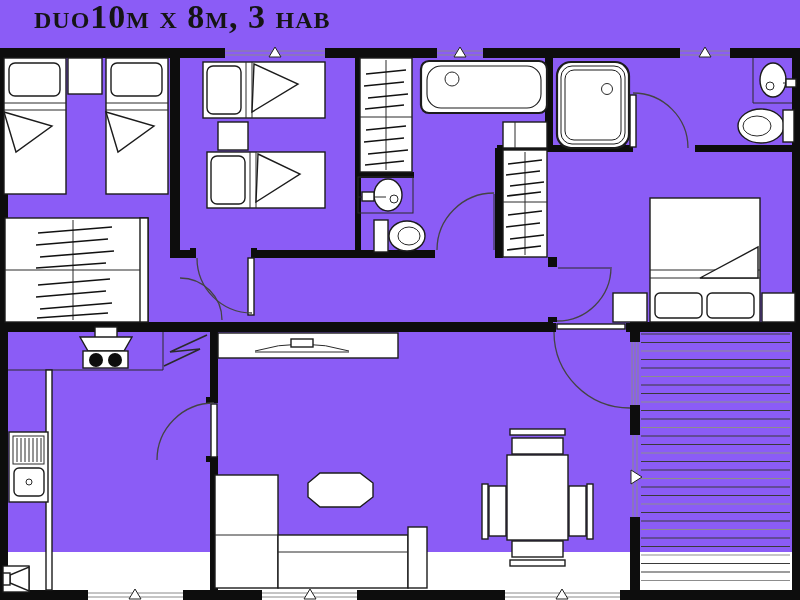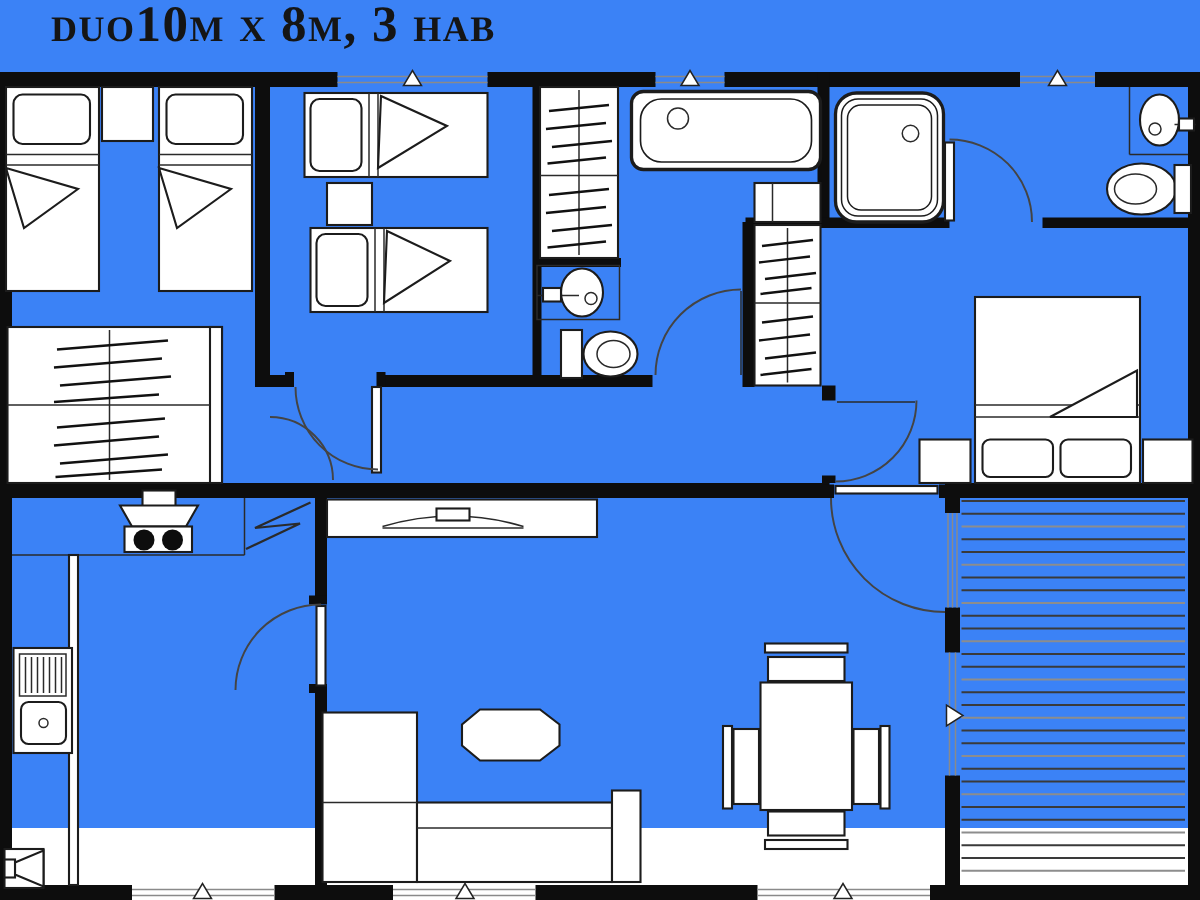--- a/index.html
+++ b/index.html
@@ -1,16 +1,16 @@
 <!DOCTYPE html>
 <html><head>
 <meta charset="utf-8">
 <style>
   html,body{margin:0;padding:0;background:#fff;width:800px;height:600px;overflow:hidden;}
-  #stage{position:relative;width:800px;height:552px;background:#3b82f6;font-family:"Liberation Serif", serif;}
+  #stage{position:relative;width:800px;height:552px;background:#8b5cf6;font-family:"Liberation Serif", serif;}
   #plan-title{
     position:absolute;left:34px;top:-2px;
     font-family:"Liberation Serif", serif;
     font-variant:small-caps;
     font-weight:bold;
     font-size:34px;
     letter-spacing:1px;
     color:#151515;
     white-space:nowrap;
   }

